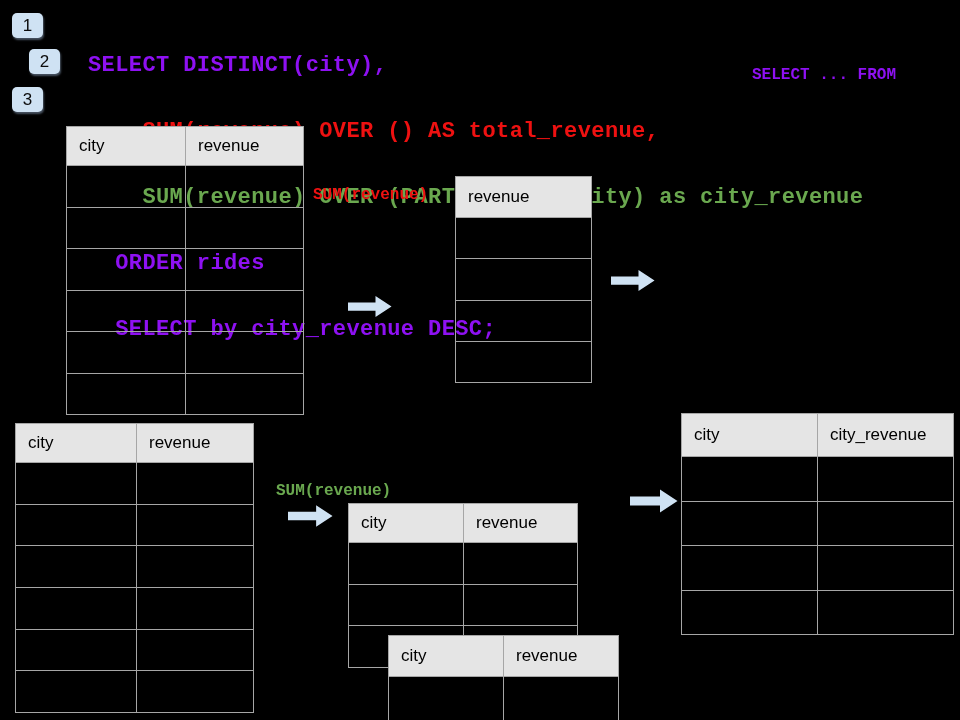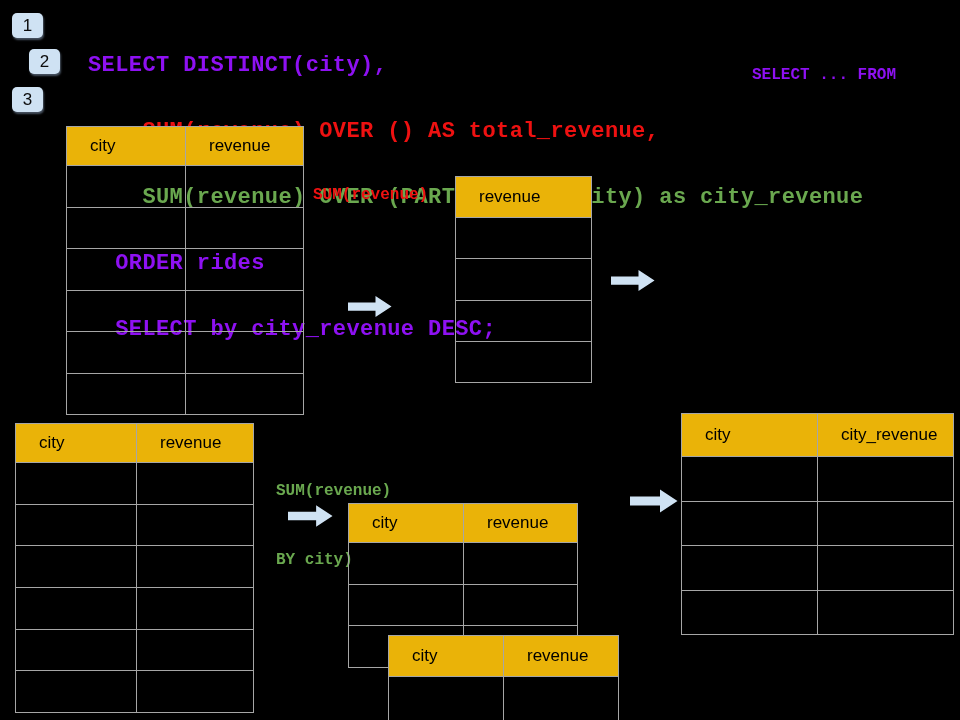--- a/index.html
+++ b/index.html
@@ -21,22 +21,22 @@
   .c-red{color:#ee1111;}
   .c-green{color:#6aa84f;}
   .side-note{position:absolute;left:752px;top:23px;font-size:16px;line-height:21px;}
   .annotation{position:absolute;font-size:16px;line-height:23px;}
   #ann-total{left:313px;top:138px;}
   #ann-partition{left:276px;top:434px;}
 
   
   table.dt{position:absolute;border-collapse:collapse;table-layout:fixed;
            font-size:17px;color:#000;}
-  table.dt th{background:#eab308;font-weight:normal;text-align:left;
-              padding:0 0 0 23px;border:1px solid #a6a6a6;vertical-align:middle;}
+  table.dt th{background:#e5e5e5;font-weight:normal;text-align:left;
+              padding:0 0 0 12px;border:1px solid #a6a6a6;vertical-align:middle;}
   table.dt td{border:1px solid #a6a6a6;background:transparent;}
   #t-source-top{left:66px;top:126px;width:237px;height:289px;}
   #t-source-top th{height:38px;}
   #t-revenue{left:455px;top:176px;width:136px;height:207px;}
   #t-revenue th{height:40px;}
   #t-source-bottom{left:15px;top:423px;width:238px;height:290px;}
   #t-source-bottom th{height:38px;}
   #t-part1{left:348px;top:503px;width:229px;height:165px;}
   #t-part1 th{height:38px;}
   #t-part2{left:388px;top:635px;width:230px;}
@@ -73,21 +73,20 @@
   <div class="side-note mono c-purple">
     <div>SELECT ... FROM</div>
   </div>
 
   <div class="annotation mono c-red" id="ann-total">
     <div>SUM(revenue)</div>
   </div>
 
   <div class="annotation mono c-green" id="ann-partition">
     <div>SUM(revenue)</div>
-    <div>BY city)</div>
   </div>
 
   <table class="dt" id="t-source-top">
     <colgroup>
         <col style="width:119px">
         <col style="width:118px">
       </colgroup>
     <tbody>
         <tr>
       <th>city</th>

